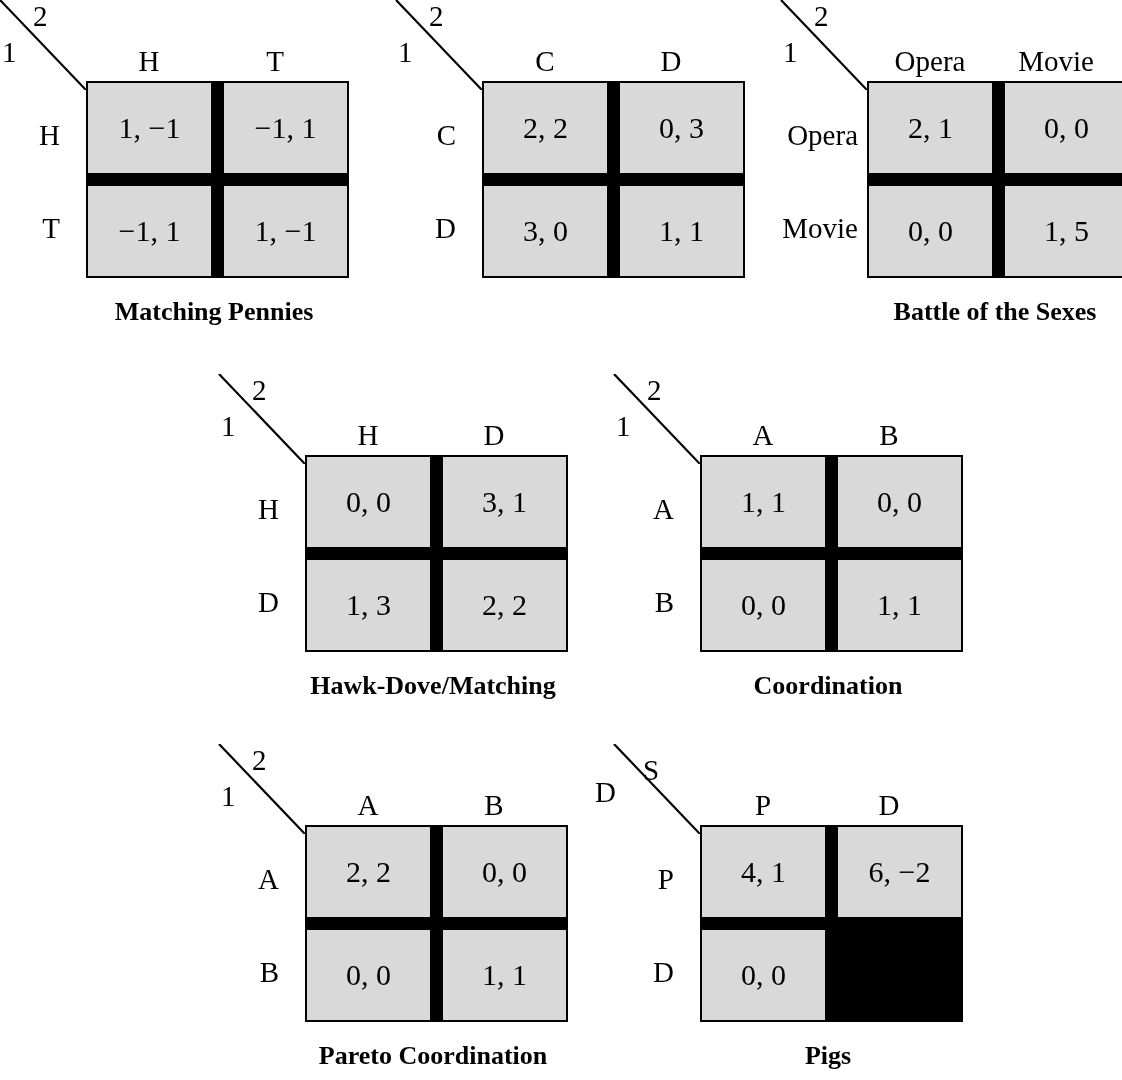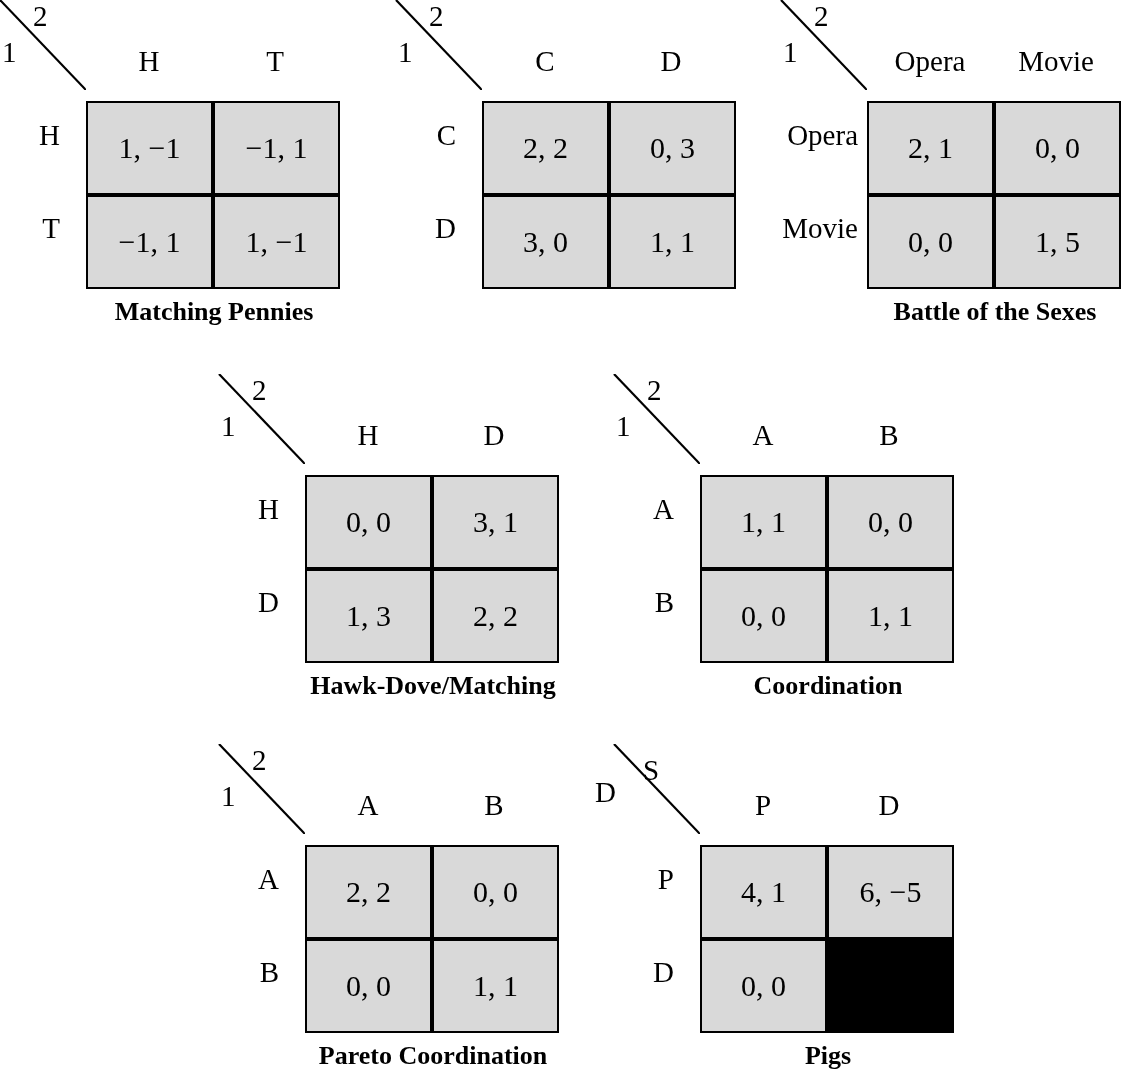--- a/index.html
+++ b/index.html
@@ -36,23 +36,23 @@
       display:flex;}
   .col-headers .col-header{flex:1;display:flex;align-items:flex-end;justify-content:center;
       padding-bottom:13px;font-size:29px;line-height:1;}
 
   .row-labels{position:absolute;top:89px;left:0;width:var(--L);height:186px;
       display:flex;flex-direction:column;}
   .row-labels .row-label{flex:1;display:flex;align-items:center;justify-content:flex-end;
       padding-right:26px;font-size:29px;line-height:1;}
   .g2 .row-labels .row-label{padding-right:9px;}
 
-  .matrix{position:absolute;top:101px;left:var(--L);
+  .matrix{position:absolute;top:81px;left:var(--L);
       display:grid;grid-template-columns:123px 123px;grid-template-rows:90px 90px;
-      gap:4px;border:2px solid var(--line,#000);background:var(--line,#000);}
+      gap:13px;border:2px solid var(--line,#000);background:var(--line,#000);}
   .cell{background:var(--cell-fill,#d9d9d9);
       display:flex;align-items:center;justify-content:center;
       font-size:30px;line-height:1;}
 
   .caption{position:absolute;top:299px;left:calc(var(--L) + 128px);
       transform:translateX(-50%);white-space:nowrap;
       font-size:26px;font-weight:bold;line-height:1;}
 </style>
 </head>
 <body>
@@ -232,19 +232,19 @@
         <span class="col-header">D</span>
       </div>
 
       <div class="row-labels">
         <span class="row-label">P</span>
         <span class="row-label">D</span>
       </div>
 
       <div class="matrix">
         <div class="cell">4, 1</div>
-        <div class="cell">6, −5</div>
+        <div class="cell">6, −2</div>
         <div class="cell">0, 0</div>
       </div>
 
       <div class="caption">Pigs</div>
     </div>
   </div>
 
 </body></html>

